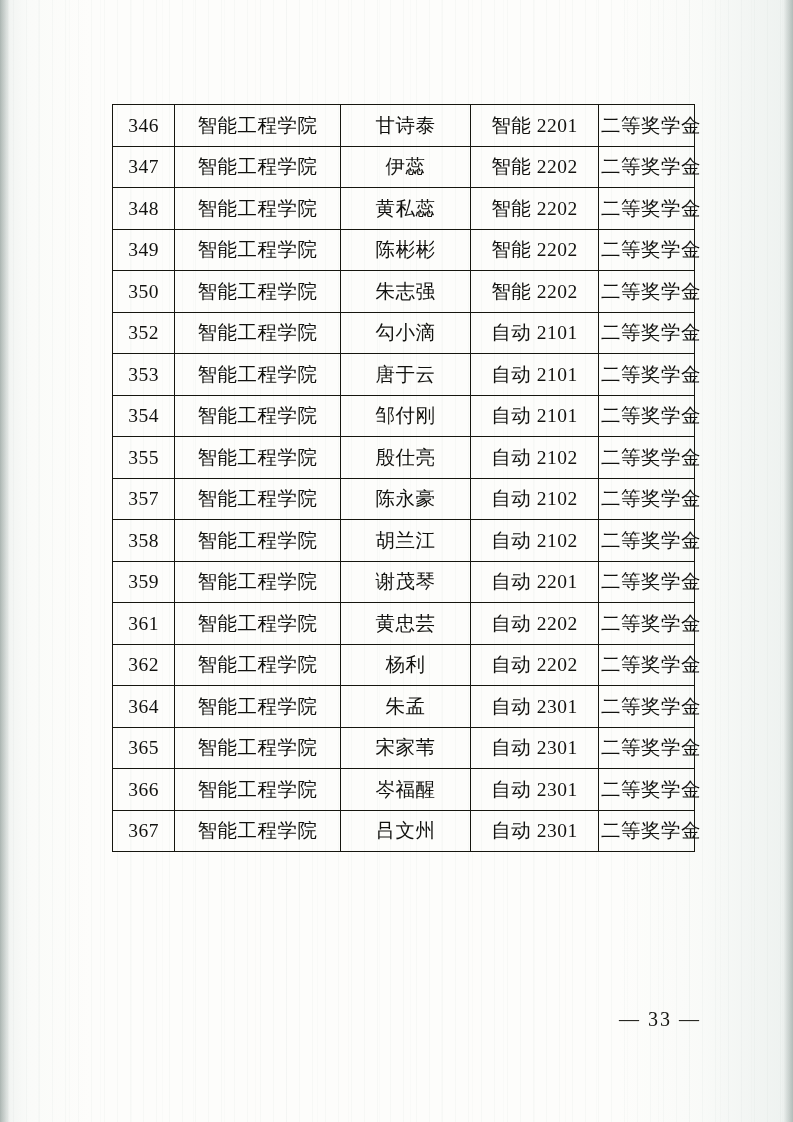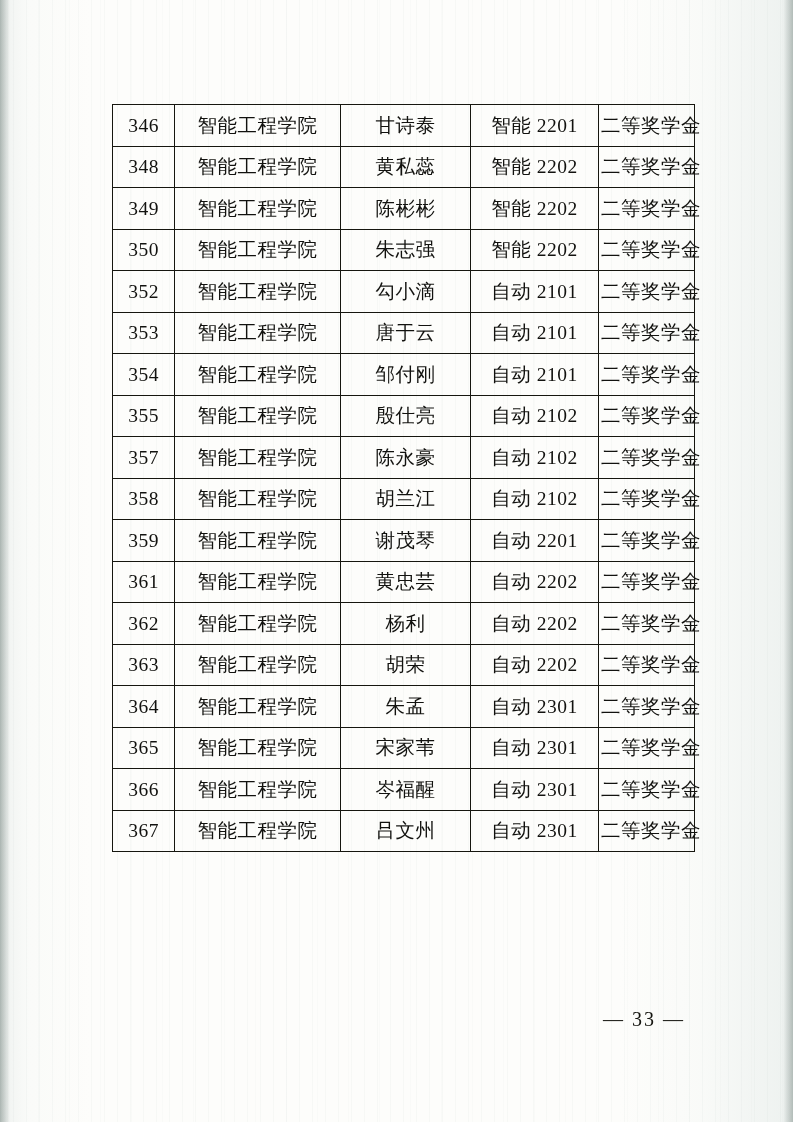--- a/index.html
+++ b/index.html
@@ -80,21 +80,21 @@
   col.c-award { width: 96px; }
 
   td.no    { font-size: 19px; letter-spacing: 0.5px; }
   td.college { font-size: 19.5px; letter-spacing: 1.2px; }
   td.name  { font-size: 20px; letter-spacing: 2px; }
   td.class { font-size: 19.5px; letter-spacing: 0.8px; }
   td.award { font-size: 19.5px; letter-spacing: 0.6px; }
 
   .page-number {
     position: absolute;
-    right: 108px;
+    right: 92px;
     top: 1008px;
     font-size: 20px;
     letter-spacing: 2px;
     color: #151510;
   }
 </style>
 </head>
 <body>
 
 <div class="page">
@@ -114,20 +114,27 @@
     </colgroup>
     <tbody id="roster-body">
         <tr>
           <td class="no">346</td>
           <td class="college">智能工程学院</td>
           <td class="name">甘诗泰</td>
           <td class="class">智能 2201</td>
           <td class="award">二等奖学金</td>
         </tr>
         <tr>
+          <td class="no">347</td>
+          <td class="college">智能工程学院</td>
+          <td class="name">伊蕊</td>
+          <td class="class">智能 2202</td>
+          <td class="award">二等奖学金</td>
+        </tr>
+        <tr>
           <td class="no">348</td>
           <td class="college">智能工程学院</td>
           <td class="name">黄私蕊</td>
           <td class="class">智能 2202</td>
           <td class="award">二等奖学金</td>
         </tr>
         <tr>
           <td class="no">349</td>
           <td class="college">智能工程学院</td>
           <td class="name">陈彬彬</td>
@@ -198,27 +205,20 @@
           <td class="award">二等奖学金</td>
         </tr>
         <tr>
           <td class="no">362</td>
           <td class="college">智能工程学院</td>
           <td class="name">杨利</td>
           <td class="class">自动 2202</td>
           <td class="award">二等奖学金</td>
         </tr>
         <tr>
-          <td class="no">363</td>
-          <td class="college">智能工程学院</td>
-          <td class="name">胡荣</td>
-          <td class="class">自动 2202</td>
-          <td class="award">二等奖学金</td>
-        </tr>
-        <tr>
           <td class="no">364</td>
           <td class="college">智能工程学院</td>
           <td class="name">朱孟</td>
           <td class="class">自动 2301</td>
           <td class="award">二等奖学金</td>
         </tr>
         <tr>
           <td class="no">365</td>
           <td class="college">智能工程学院</td>
           <td class="name">宋家苇</td>

